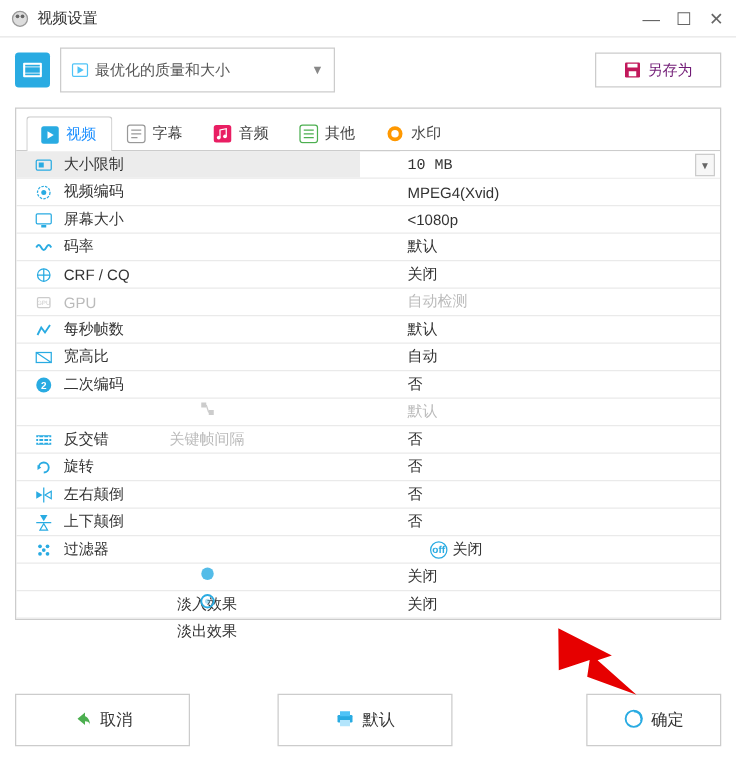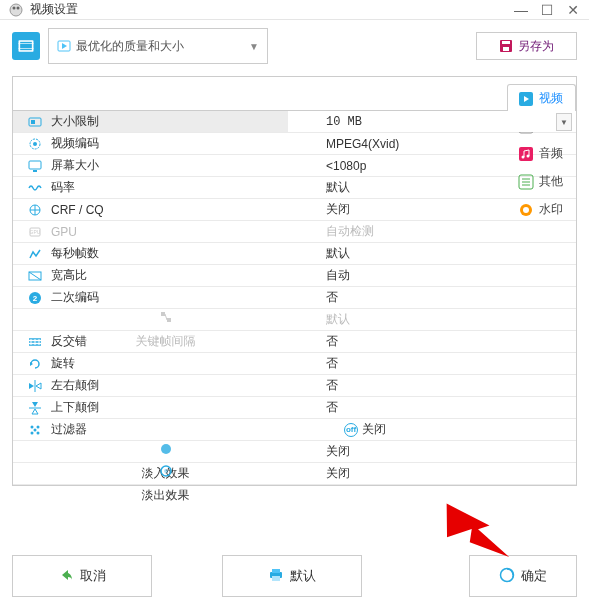--- a/index.html
+++ b/index.html
@@ -1,31 +1,31 @@
 <!DOCTYPE html>
 <html><head>
 <meta charset="utf-8">
 <style>
 * { margin: 0; padding: 0; box-sizing: border-box; font-family: "Microsoft YaHei", Arial, sans-serif; }
 body { background: #fff; width: 589px; height: 609px; position: relative; }
-.titlebar { display: flex; align-items: center; height: 20px; padding: 0 8px; border-bottom: 1px solid #e5e5e5; }
+.titlebar { display: flex; align-items: center; height: 30px; padding: 0 8px; border-bottom: 1px solid #e5e5e5; }
 .titlebar .app-icon { width: 16px; height: 16px; margin-right: 6px; display: flex; align-items: center; justify-content: center; }
 .titlebar .title { font-size: 12px; color: #333; flex: 1; }
 .win-controls { display: flex; gap: 10px; }
 .win-btn { width: 16px; height: 16px; display: flex; align-items: center; justify-content: center; cursor: pointer; font-size: 14px; color: #666; }
 .toolbar { display: flex; align-items: center; padding: 8px 12px; gap: 8px; }
 .preset-icon { width: 28px; height: 28px; background: #29abe2; border-radius: 3px; display: flex; align-items: center; justify-content: center; }
 .preset-dropdown { flex: 0 0 220px; height: 36px; border: 1px solid #ccc; display: flex; align-items: center; padding: 0 8px; font-size: 12px; color: #555; cursor: pointer; position: relative; background: #fff; }
 .preset-dropdown .dd-icon { width: 14px; height: 14px; margin-right: 5px; }
 .preset-dropdown .caret { margin-left: auto; font-size: 10px; color: #888; }
 .spacer { flex: 1; }
 .saveas-btn { height: 28px; padding: 0 22px; border: 1px solid #ccc; display: flex; align-items: center; gap: 5px; font-size: 12px; color: #701a75; cursor: pointer; background: #fff; }
 .saveas-btn .disk { width: 14px; height: 14px; }
 .panel { margin: 4px 12px 6px 12px; border: 1px solid #ccc; }
-.tabs { display: flex; align-items: flex-end; height: 34px; border-bottom: 1px solid #ccc; padding-left: 8px; padding-top: 6px; gap: 0; flex-direction: column; }
+.tabs { display: flex; align-items: flex-end; height: 34px; border-bottom: 1px solid #ccc; padding-left: 8px; padding-top: 6px; gap: 0; }
 .tab { display: flex; align-items: center; gap: 5px; padding: 5px 12px 5px 10px; font-size: 12px; color: #444; cursor: pointer; border: 1px solid transparent; border-bottom: none; }
 .tab.active { border-color: #ccc; background: #fff; color: #1e90ff; position: relative; top: 1px; border-radius: 3px 3px 0 0; }
 .tab .ticon { width: 16px; height: 16px; border-radius: 2px; display: flex; align-items: center; justify-content: center; }
 .grid { }
 .row { display: flex; height: 22px; border-bottom: 1px solid #eaeaea; font-size: 12px; gap: 32px; }
 .row.highlight .val { background: #fff; }
 .row.highlight .lbl { background: #ececec; }
 .row .lbl { flex: 0 0 275px; display: flex; align-items: center; padding-left: 14px; gap: 8px; color: #333; }
 .row .lbl.indent { padding-left: 30px; flex-direction: column; }
 .row .val { flex: 1; display: flex; align-items: center; padding-left: 6px; color: #333; position: relative; }

